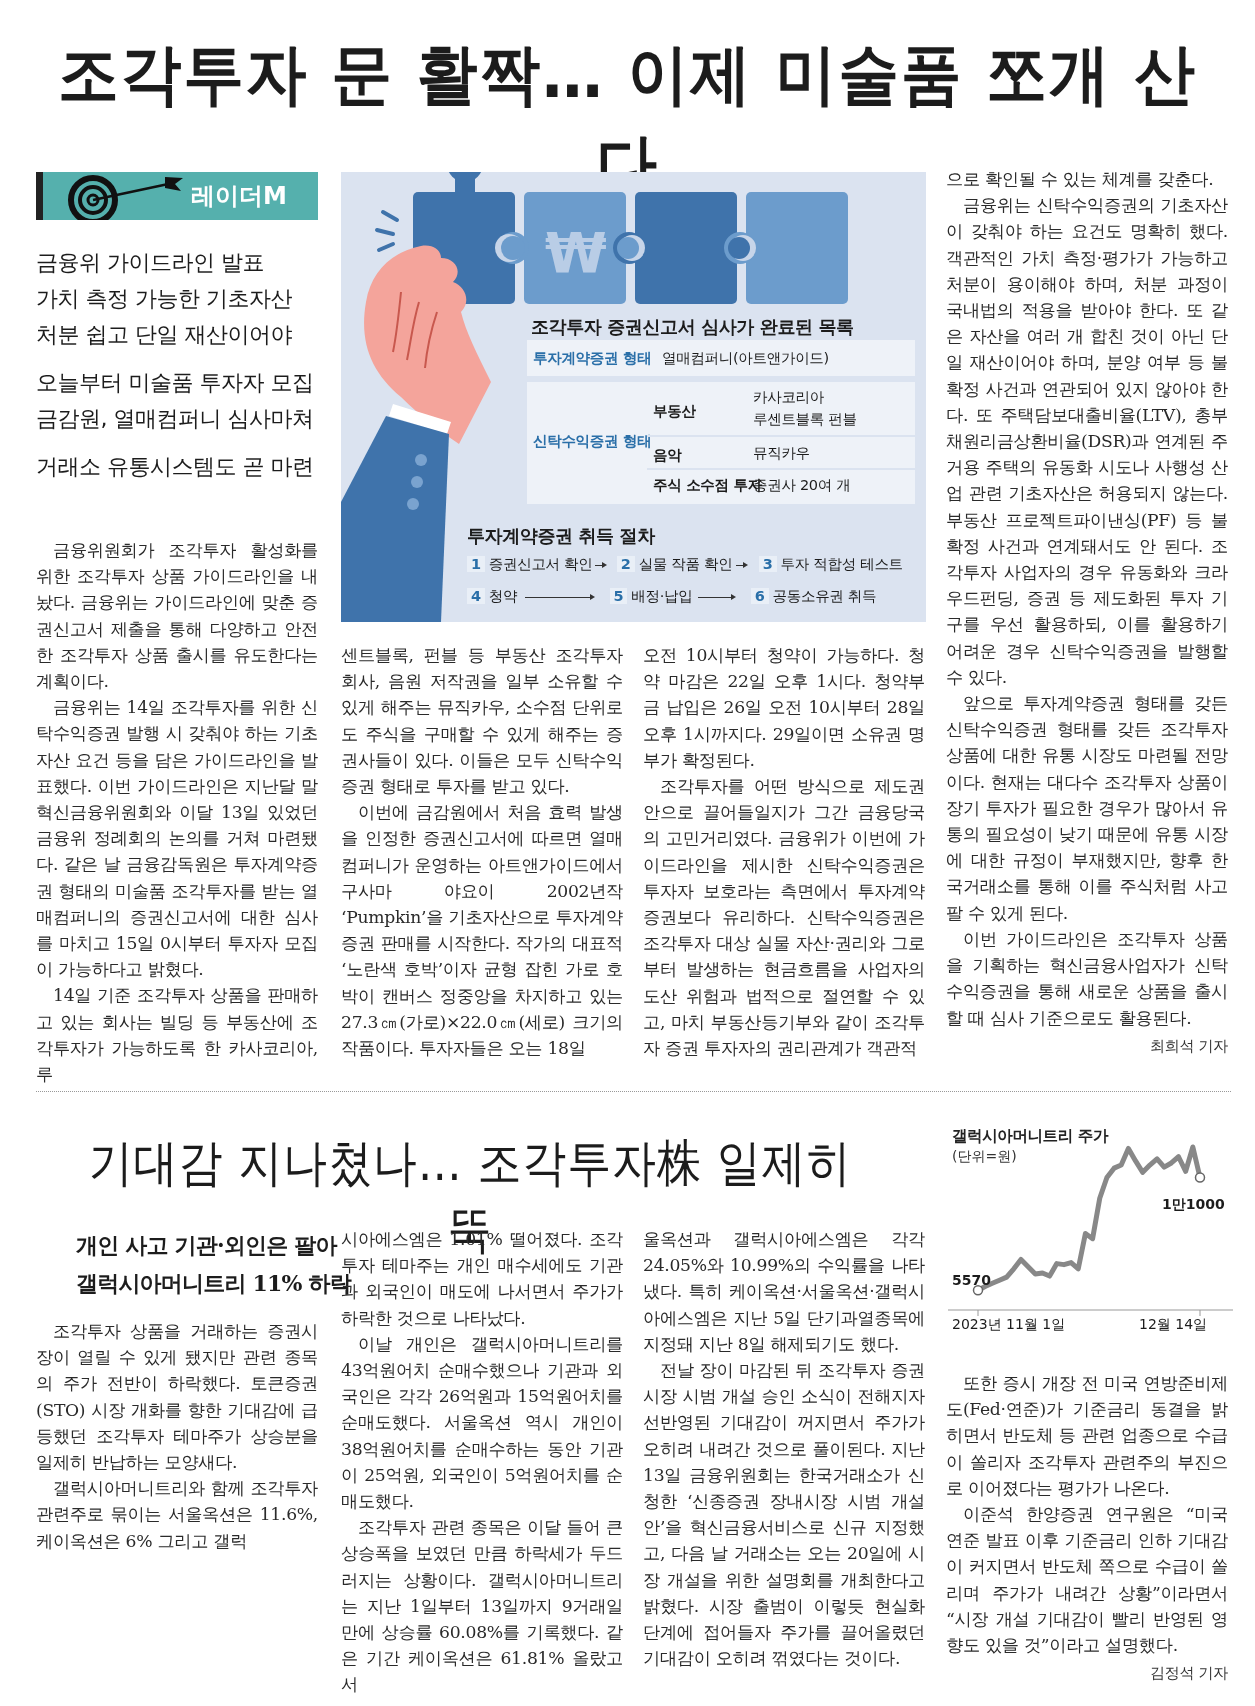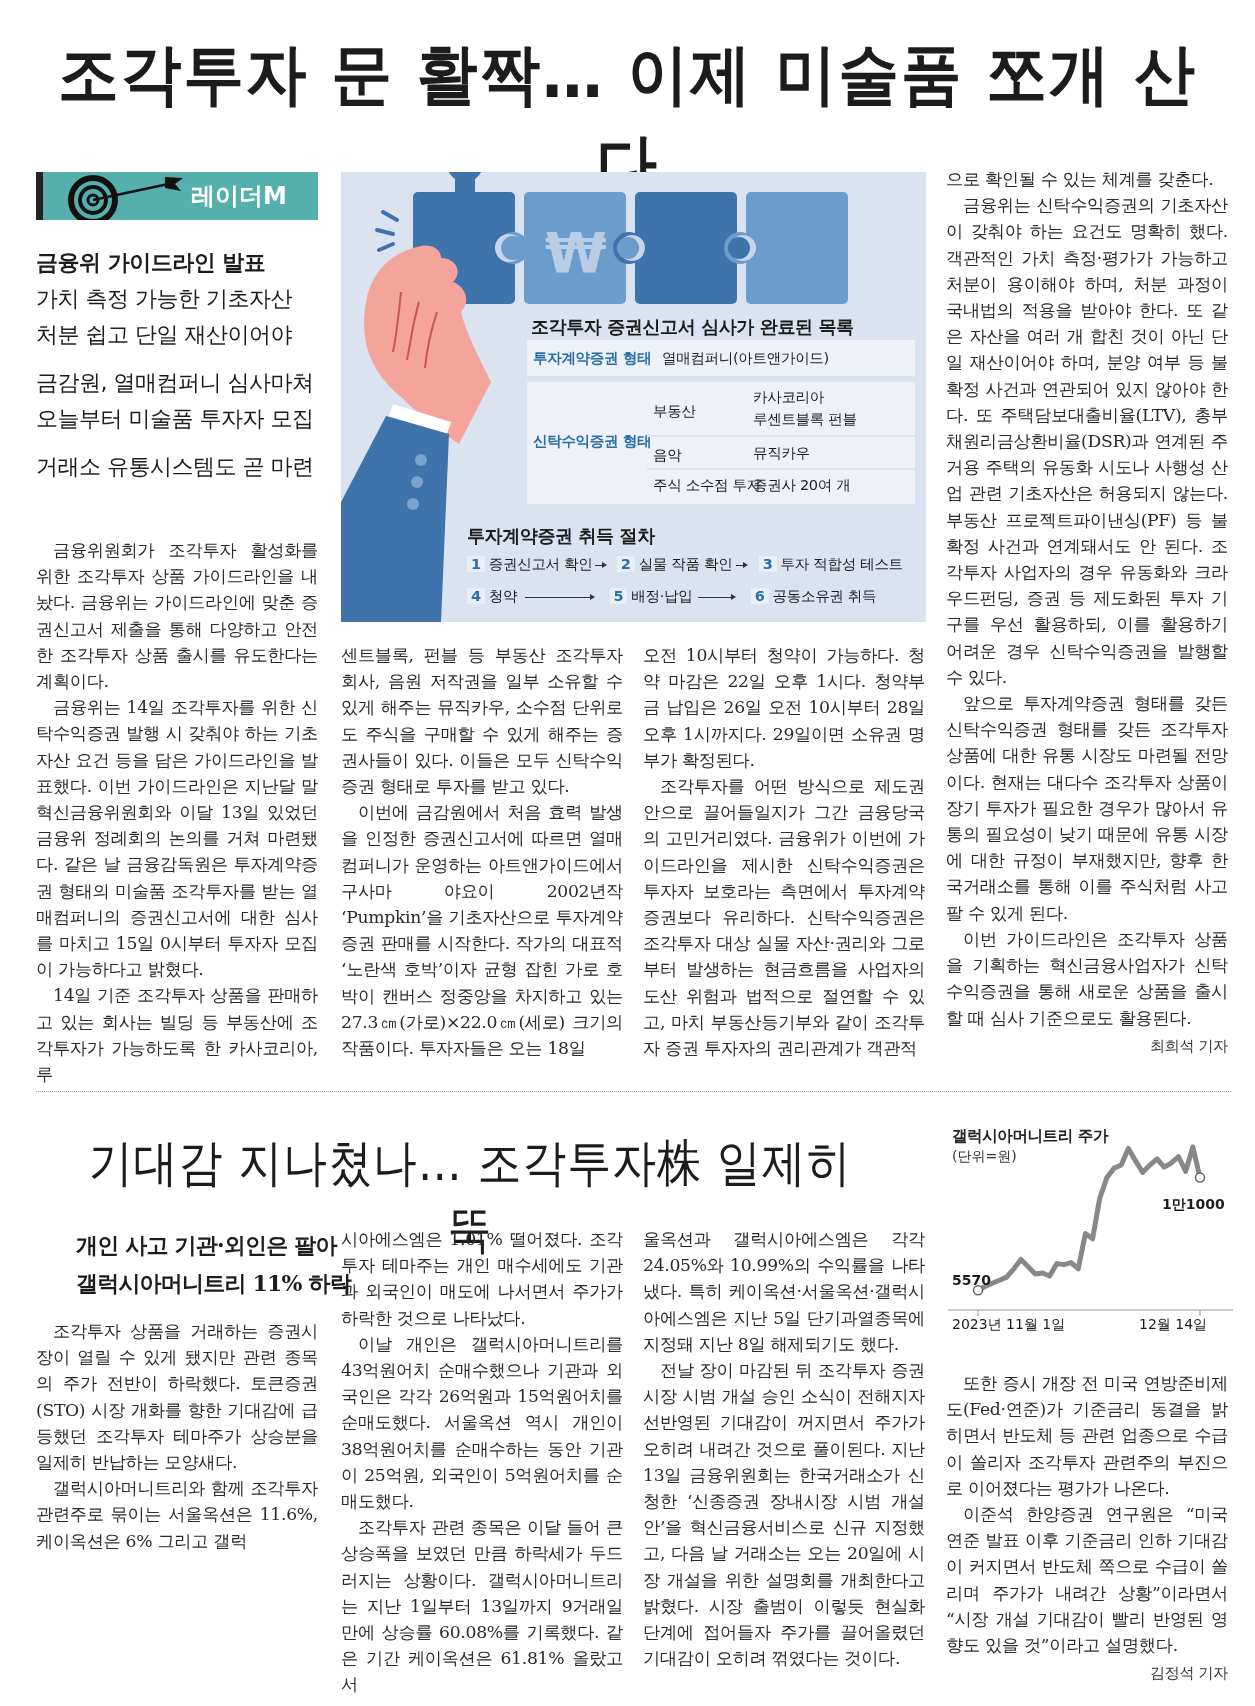--- a/index.html
+++ b/index.html
@@ -12,30 +12,30 @@
   .col p { text-indent: 17px; }
   .col p.cont { text-indent: 0; }
   .byline { text-align: right; font-family: "DejaVu Sans", "Liberation Sans", sans-serif; font-size: 15px; color: #333; margin-top: 2px; }
 
   .badge { position: absolute; left: 36px; top: 172px; width: 282px; height: 48px; background: #55b0ad; border-left: 7px solid #222; overflow: hidden; }
   .badge .label { position: absolute; left: 148px; top: 8px; color: #fff; font-family: "DejaVu Sans", "Liberation Sans", sans-serif; font-weight: bold; font-size: 24px; }
   .badge svg { position: absolute; left: 22px; top: -6px; }
 
   .subheads { position: absolute; left: 36px; top: 245px; width: 290px; font-family: "DejaVu Sans", "Liberation Sans", sans-serif; color: #1c1c1c; }
   .subheads .s { font-size: 22px; line-height: 36px; letter-spacing: -0.5px; }
-  .subheads .s.b { font-weight: bold; }
+  .subheads .s.b { font-weight: normal; }
   .subheads .gap { height: 12px; }
 
   .graphic { position: absolute; left: 341px; top: 172px; width: 585px; height: 450px; background: #dbe3f0; overflow: visible; }
   .g-text { position: absolute; font-family: "DejaVu Sans", "Liberation Sans", sans-serif; color: #1c1c1c; }
   .g-title { font-weight: bold; font-size: 18px; letter-spacing: -0.4px; }
   .tbl-row { position: absolute; background: #eef2f8; }
   .blue { color: #2a6fa8; font-weight: bold; }
   .small { font-size: 14.5px; letter-spacing: -0.3px; }
-  .sb { font-weight: normal; }
+  .sb { font-weight: bold; }
   .stepnum { display: inline-block; background: #e9eff7; color: #2a6fa8; font-weight: bold; padding: 0 4px; margin-right: 4px; }
   .arrow-line { display: inline-block; height: 1px; background: #333; vertical-align: middle; position: relative; }
   .arrow-line::after { content: ""; position: absolute; right: -2px; top: -3px; border-left: 5px solid #333; border-top: 3.5px solid transparent; border-bottom: 3.5px solid transparent; }
 
   .divider { position: absolute; left: 36px; top: 1091px; width: 1195px; border-top: 1px dotted #999; }
   .headline2 { position: absolute; left: 30px; top: 1130px; width: 880px; text-align: center;
     font-family: "DejaVu Sans", "Liberation Sans", sans-serif; font-size: 50px; color: #1c1c1c; transform: scaleX(0.88); letter-spacing: 1px; }
   .sub2 { position: absolute; left: 36px; top: 1226px; width: 300px; font-family: "DejaVu Serif", "Liberation Serif", serif; font-weight: bold; color: #1c1c1c; margin-left: 40px; }
   .sub2 .s { font-size: 22px; line-height: 38px; letter-spacing: -0.8px; }
 
@@ -59,22 +59,22 @@
     <polygon points="100,11 118,12 110,18 116,25 100,22" fill="#111"></polygon>
   </svg>
   <span class="label">레이더M</span>
 </div>
 
 <div class="subheads">
   <div class="s b">금융위 가이드라인 발표</div>
   <div class="s">가치 측정 가능한 기초자산</div>
   <div class="s">처분 쉽고 단일 재산이어야</div>
   <div class="gap"></div>
+  <div class="s">오늘부터 미술품 투자자 모집</div>
   <div class="s">금감원, 열매컴퍼니 심사마쳐</div>
-  <div class="s">오늘부터 미술품 투자자 모집</div>
   <div class="gap"></div>
   <div class="s">거래소 유통시스템도 곧 마련</div>
 </div>
 
 <div class="col" style="left:36px; top:537px; width:282px;">
   <p>금융위원회가 조각투자 활성화를 위한 조각투자 상품 가이드라인을 내놨다. 금융위는 가이드라인에 맞춘 증권신고서 제출을 통해 다양하고 안전한 조각투자 상품 출시를 유도한다는 계획이다.</p>
   <p>금융위는 14일 조각투자를 위한 신탁수익증권 발행 시 갖춰야 하는 기초자산 요건 등을 담은 가이드라인을 발표했다. 이번 가이드라인은 지난달 말 혁신금융위원회와 이달 13일 있었던 금융위 정례회의 논의를 거쳐 마련됐다. 같은 날 금융감독원은 투자계약증권 형태의 미술품 조각투자를 받는 열매컴퍼니의 증권신고서에 대한 심사를 마치고 15일 0시부터 투자자 모집이 가능하다고 밝혔다.</p>
   <p>14일 기준 조각투자 상품을 판매하고 있는 회사는 빌딩 등 부동산에 조각투자가 가능하도록 한 카사코리아, 루</p>
 </div>
 

